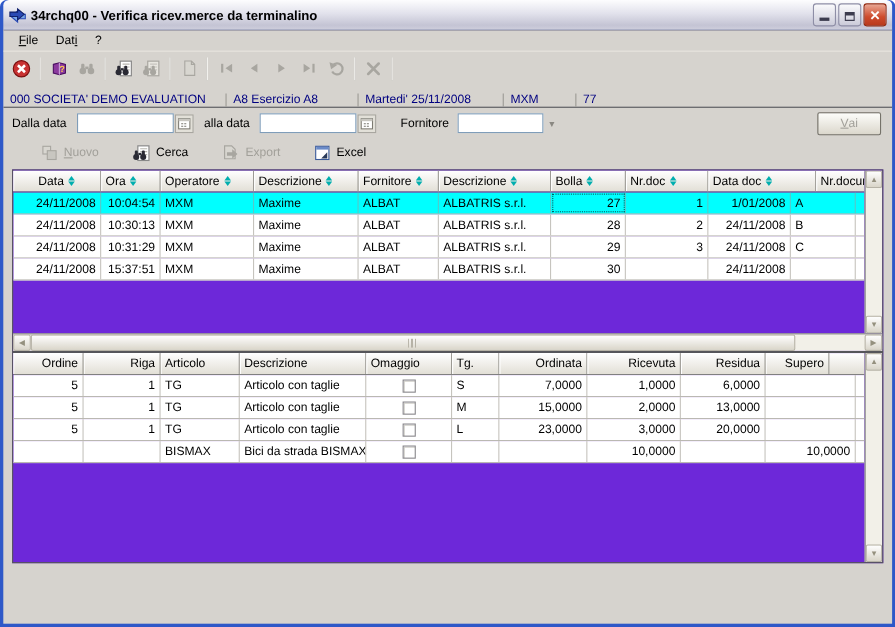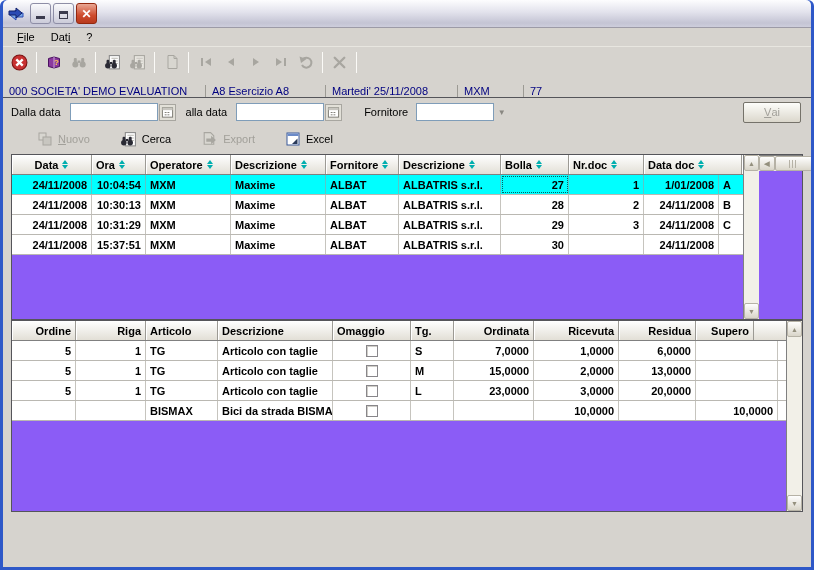--- a/index.html
+++ b/index.html
@@ -52,21 +52,21 @@
   .combo .textbox{width:78px;}
   .combo-arrow{width:15px;height:17px;display:flex;align-items:center;justify-content:center;color:#8A8882;font-size:8px;}
   .btn3d{background:linear-gradient(#FDFDFA,#DBD7CC);border:1px solid #75726A;border-radius:2px;
     display:flex;align-items:center;justify-content:center;font:inherit;}
   .vai{width:58px;height:21px;margin-left:auto;}
   .disabled{color:#A2A09A;}
   
   .actionrow{height:26px;flex:0 0 26px;display:flex;align-items:center;padding-left:34px;}
   .flatbtn{display:flex;align-items:center;gap:5px;margin-right:30px;}
   
-  .grid{margin:0 8px;border:1px solid #55555A;background:#8b5cf6;display:flex;font-weight:bold;}
+  .grid{margin:0 8px;border:1px solid #55555A;background:#6d28d9;display:flex;flex-direction:column;}
   .main-grid{height:166px;flex:0 0 166px;margin-top:2px;}
   .righe-grid{height:192px;flex:0 0 192px;}
   .grid-area{flex:1;display:flex;overflow:hidden;}
   .grid-cols{flex:1;overflow:hidden;display:flex;flex-direction:column;}
   .header-row{display:flex;height:20px;flex:0 0 20px;background:linear-gradient(#FFFFFF,#E2DFD6);
     border-bottom:1px solid #808080;}
   .hcell{flex:none;display:flex;align-items:center;padding:0 4px;border-right:1px solid #9C9A94;
     box-shadow:inset 1px 1px 0 #fff;overflow:hidden;white-space:nowrap;}
   .grid-body{flex:1;overflow:hidden;}
   .row{display:flex;height:20px;background:#fff;border-bottom:1px solid #BAB8B2;}
@@ -107,20 +107,21 @@
 </style>
 </head>
 <body>
 
 <div class="window">
   <div class="titlebar">
     <svg class="title-icon" viewBox="0 0 16 16">
       <path d="M15 11 h-7 v3 l-6 -5 6 -5 v3 h7 z" fill="#7AA8E8" stroke="#2A4AB4"></path>
       <path d="M1 5 h7 v-3 l6 5 -6 5 v-3 h-7 z" fill="#2A4AB4" stroke="#10206A"></path>
     </svg>
+    <span class="title-text">34rchq00 - Verifica ricev.merce da terminalino</span>
     <span class="winbtn">
         <span class="min-glyph"></span>
       </span>
     <span class="winbtn">
         <span class="max-glyph"></span>
       </span>
     <span class="winbtn close">
         <span>✕</span>
       </span>
   </div>

